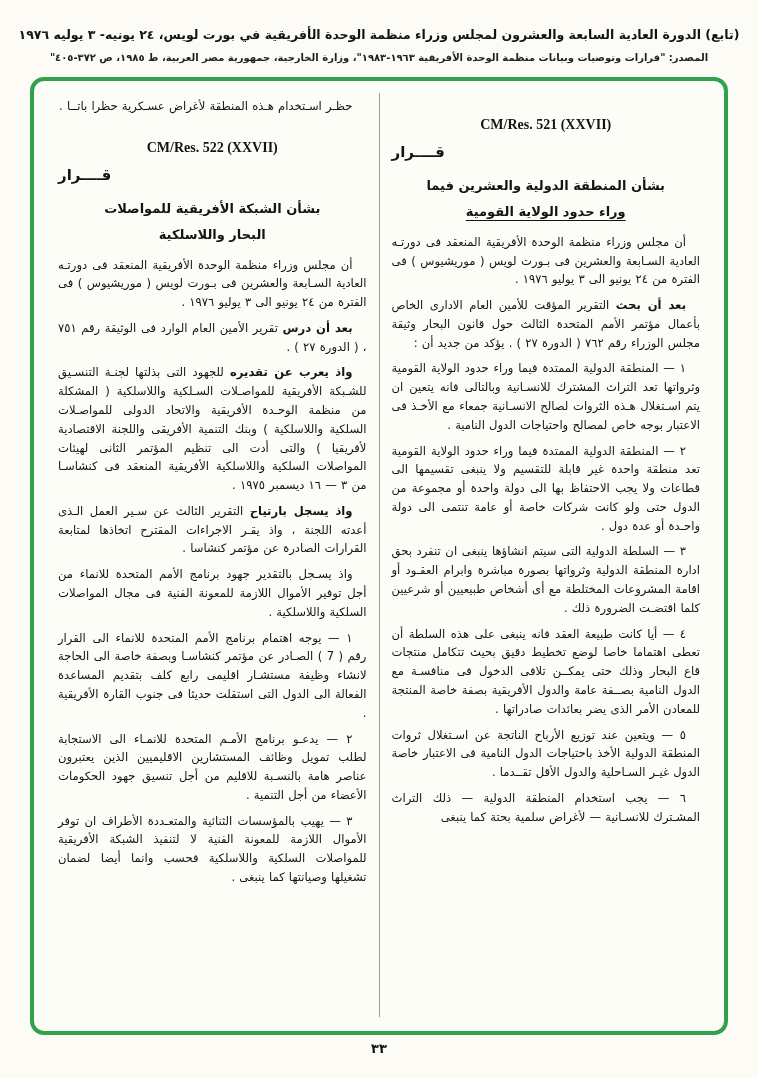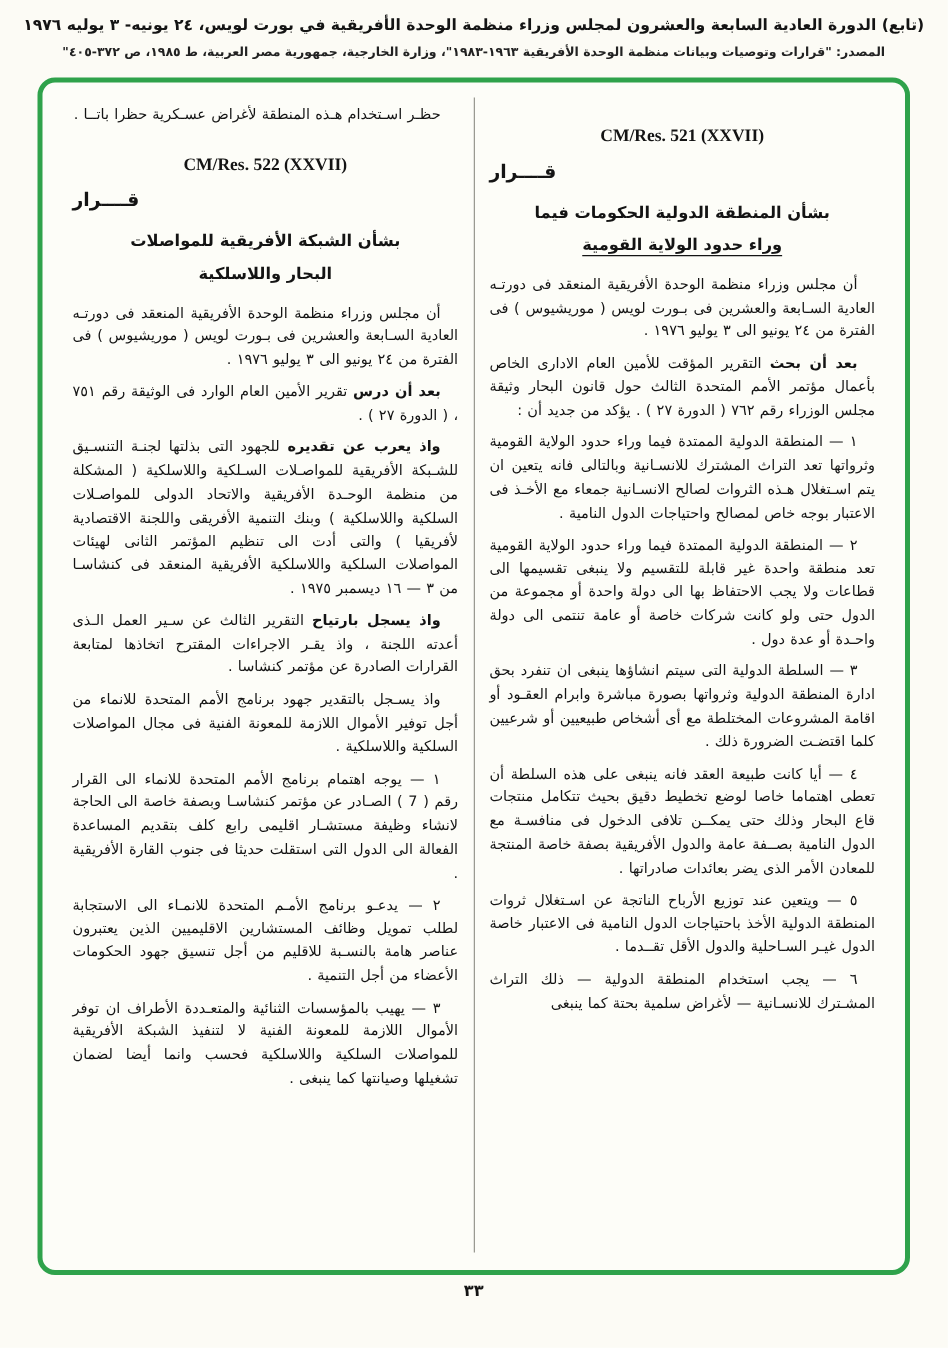--- a/index.html
+++ b/index.html
@@ -6,21 +6,21 @@
   html, body { width: 758px; }
   body {
     width: 758px;
     height: 1078px;
     background: #fcfbf5;
     font-family: "DejaVu Sans", sans-serif;
     color: #141414;
     direction: rtl;
     overflow: hidden;
   }
-  .page { width: 758px; height: 774px; padding-top: 8px; }
+  .page { width: 758px; height: 774px; padding-top: 23px; }
 
   
   .top-header { text-align: center; padding: 0 18px; }
   .top-header .line1 {
     font-size: 12.5px;
     font-weight: 700;
     line-height: 1.9;
     letter-spacing: 0.2px;
   }
   .top-header .line2 {
@@ -111,21 +111,21 @@
     <div class="line2">المصدر: "قرارات وتوصيات وبيانات منظمة الوحدة الأفريقية ١٩٦٣-١٩٨٣"، وزارة الخارجية، جمهورية مصر العربية، ط ١٩٨٥، ص ٣٧٢-٤٠٥"</div>
   </header>
 
   <div class="frame">
     <div class="cols">
 
       <section class="col">
         <div class="res-ref">CM/Res. 521 (XXVII)</div>
         <div class="res-heading">قــــرار</div>
         <div class="subtitle-block">
-          <div class="res-subtitle">بشأن المنطقة الدولية الحكومات فيما</div>
+          <div class="res-subtitle">بشأن المنطقة الدولية والعشرين فيما</div>
           <div class="res-subtitle underlined">وراء حدود الولاية القومية</div>
         </div>
 
         <p class="para"><span class="lead"></span><span>أن مجلس وزراء منظمة الوحدة الأفريقية المنعقد فى دورتـه العادية السـابعة والعشرين فى بـورت لويس ( موريشيوس ) فى الفترة من ٢٤ يونيو الى ٣ يوليو ١٩٧٦ .</span></p>
         <p class="para"><span class="lead">بعد أن بحث</span><span> التقرير المؤقت للأمين العام الادارى الخاص بأعمال مؤتمر الأمم المتحدة الثالث حول قانون البحار وثيقة مجلس الوزراء رقم ٧٦٢ ( الدورة ٢٧ ) . يؤكد من جديد أن :</span></p>
         <p class="para"><span class="lead"></span><span>١ — المنطقة الدولية الممتدة فيما وراء حدود الولاية القومية وثرواتها تعد التراث المشترك للانسـانية وبالتالى فانه يتعين ان يتم اسـتغلال هـذه الثروات لصالح الانسـانية جمعاء مع الأخـذ فى الاعتبار بوجه خاص لمصالح واحتياجات الدول النامية .</span></p>
         <p class="para"><span class="lead"></span><span>٢ — المنطقة الدولية الممتدة فيما وراء حدود الولاية القومية تعد منطقة واحدة غير قابلة للتقسيم ولا ينبغى تقسيمها الى قطاعات ولا يجب الاحتفاظ بها الى دولة واحدة أو مجموعة من الدول حتى ولو كانت شركات خاصة أو عامة تنتمى الى دولة واحـدة أو عدة دول .</span></p>
         <p class="para"><span class="lead"></span><span>٣ — السلطة الدولية التى سيتم انشاؤها ينبغى ان تنفرد بحق ادارة المنطقة الدولية وثرواتها بصورة مباشرة وابرام العقـود أو اقامة المشروعات المختلطة مع أى أشخاص طبيعيين أو شرعيين كلما اقتضـت الضرورة ذلك .</span></p>
         <p class="para"><span class="lead"></span><span>٤ — أيا كانت طبيعة العقد فانه ينبغى على هذه السلطة أن تعطى اهتماما خاصا لوضع تخطيط دقيق بحيث تتكامل منتجات قاع البحار وذلك حتى يمكــن تلافى الدخول فى منافسـة مع الدول النامية بصــفة عامة والدول الأفريقية بصفة خاصة المنتجة للمعادن الأمر الذى يضر بعائدات صادراتها .</span></p>
         <p class="para"><span class="lead"></span><span>٥ — ويتعين عند توزيع الأرباح الناتجة عن اسـتغلال ثروات المنطقة الدولية الأخذ باحتياجات الدول النامية فى الاعتبار خاصة الدول غيـر السـاحلية والدول الأقل تقــدما .</span></p>

